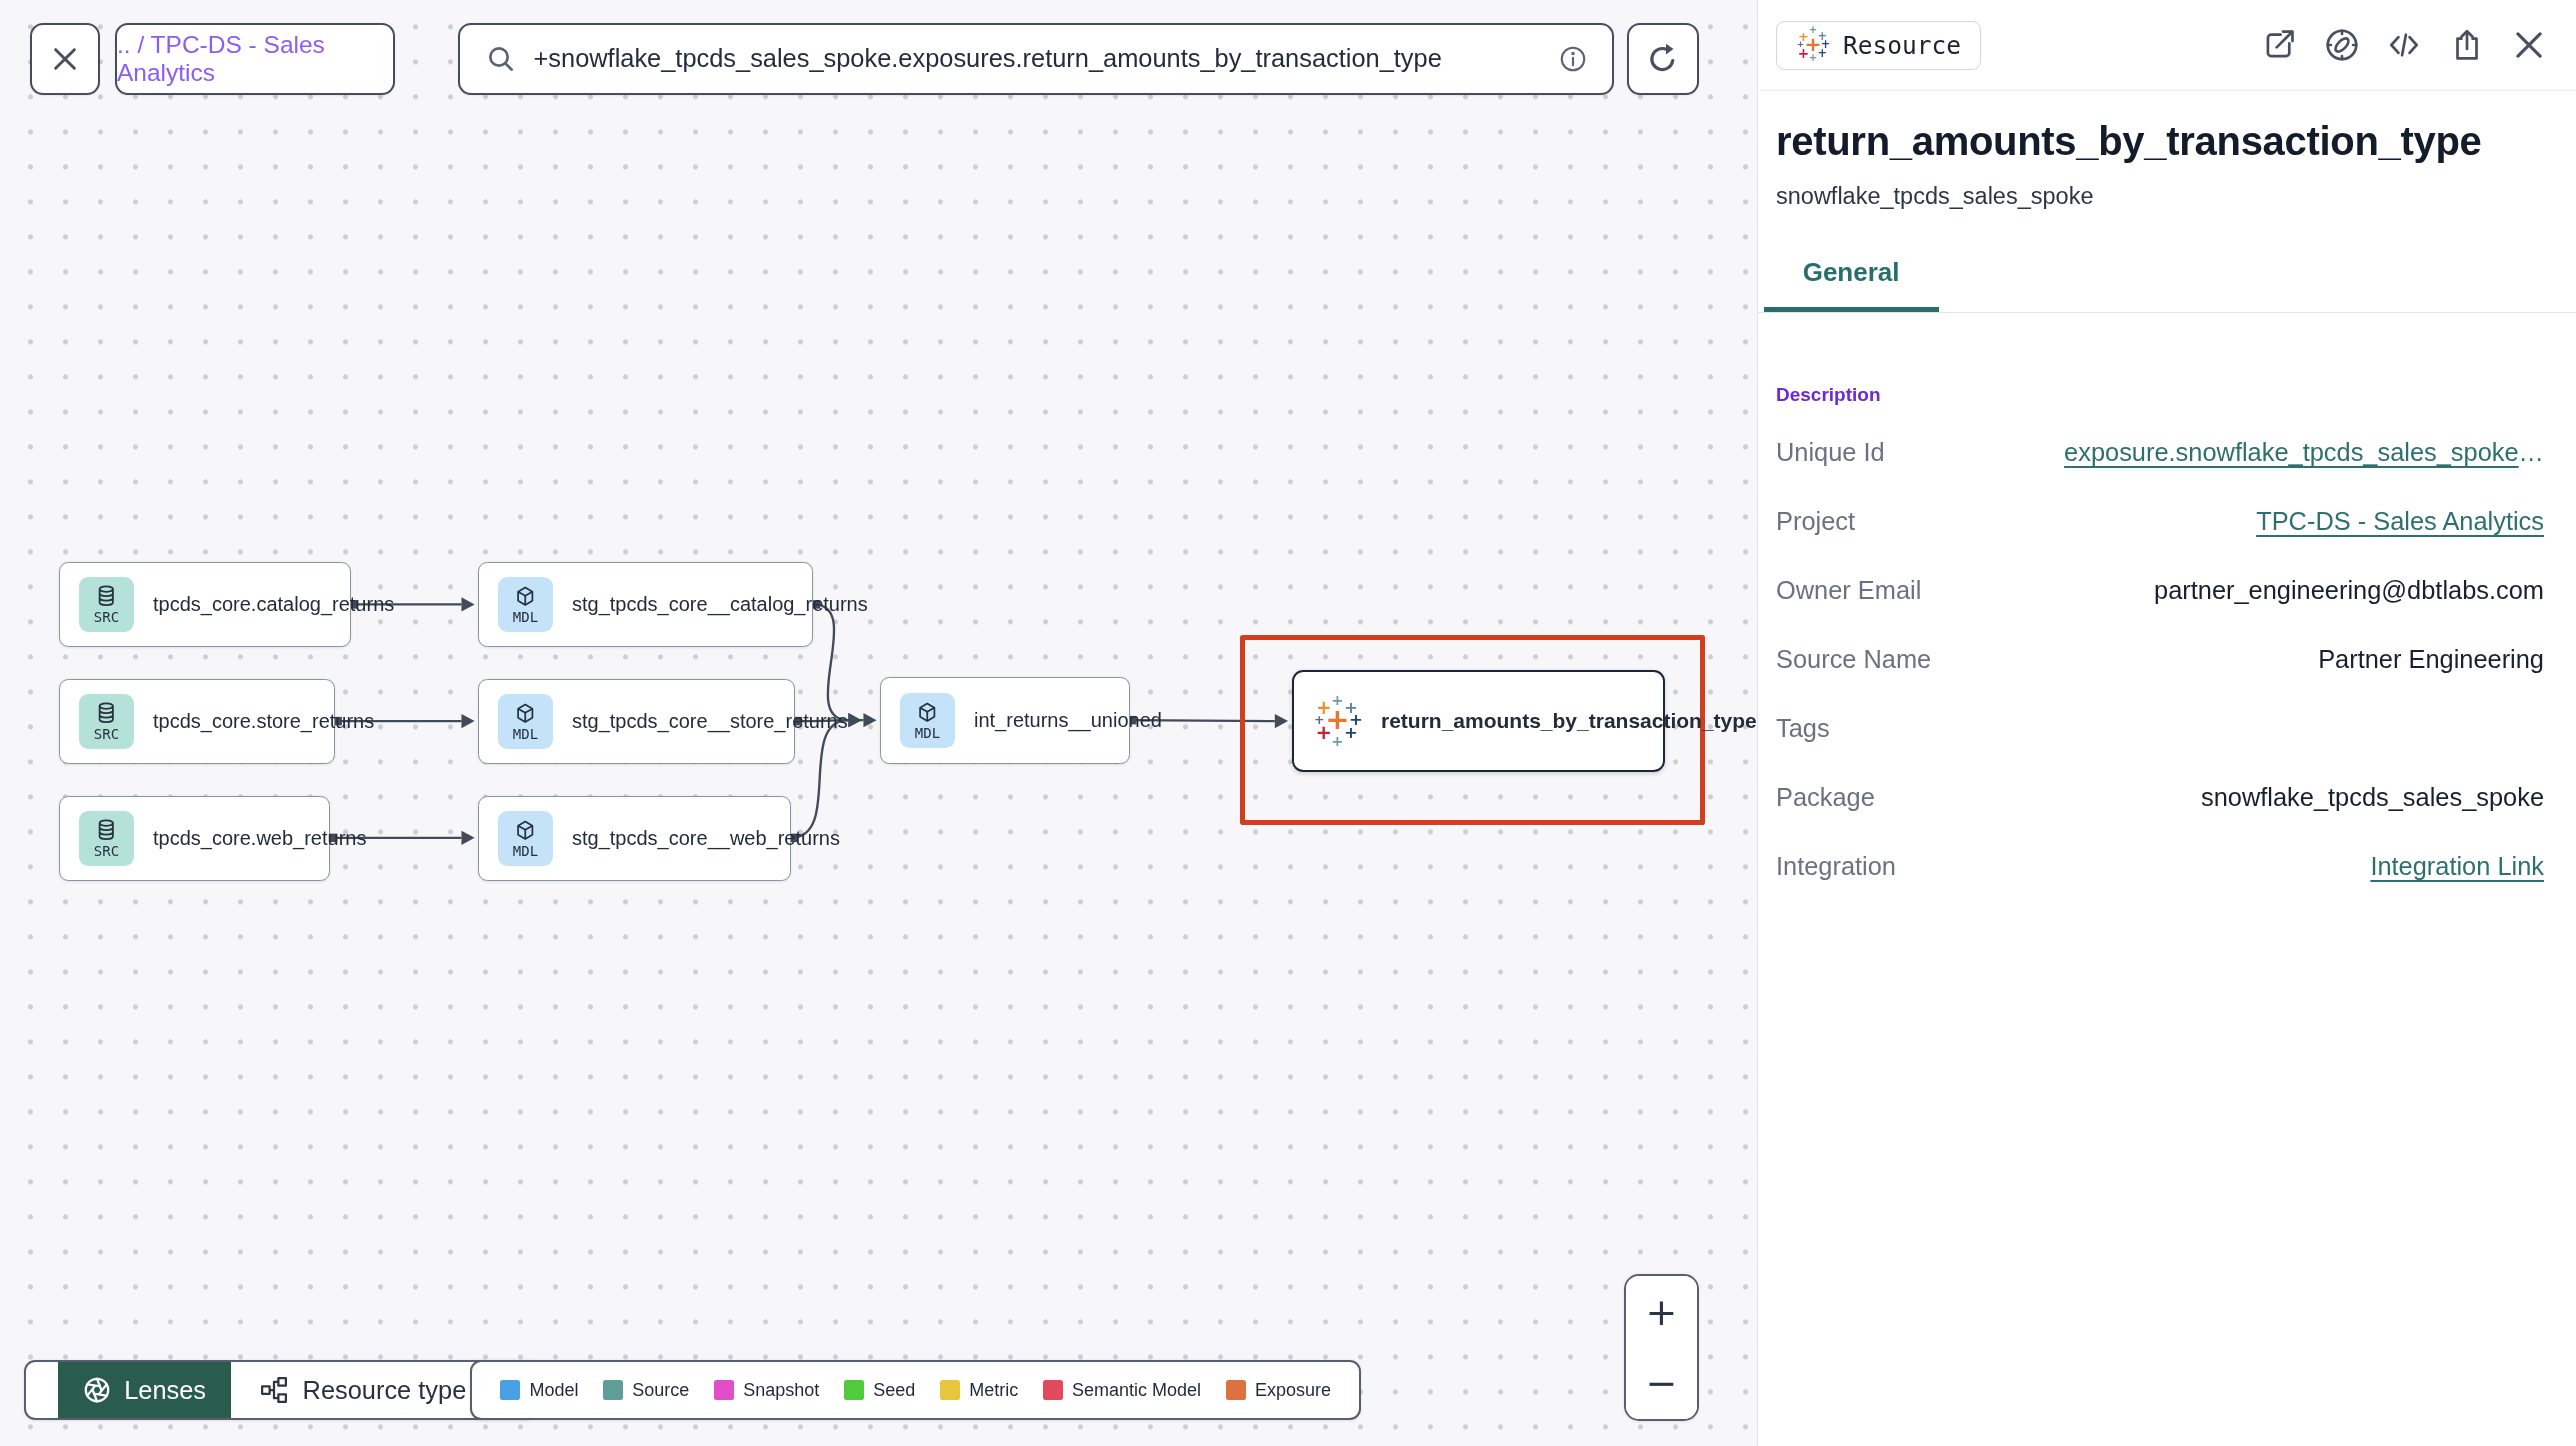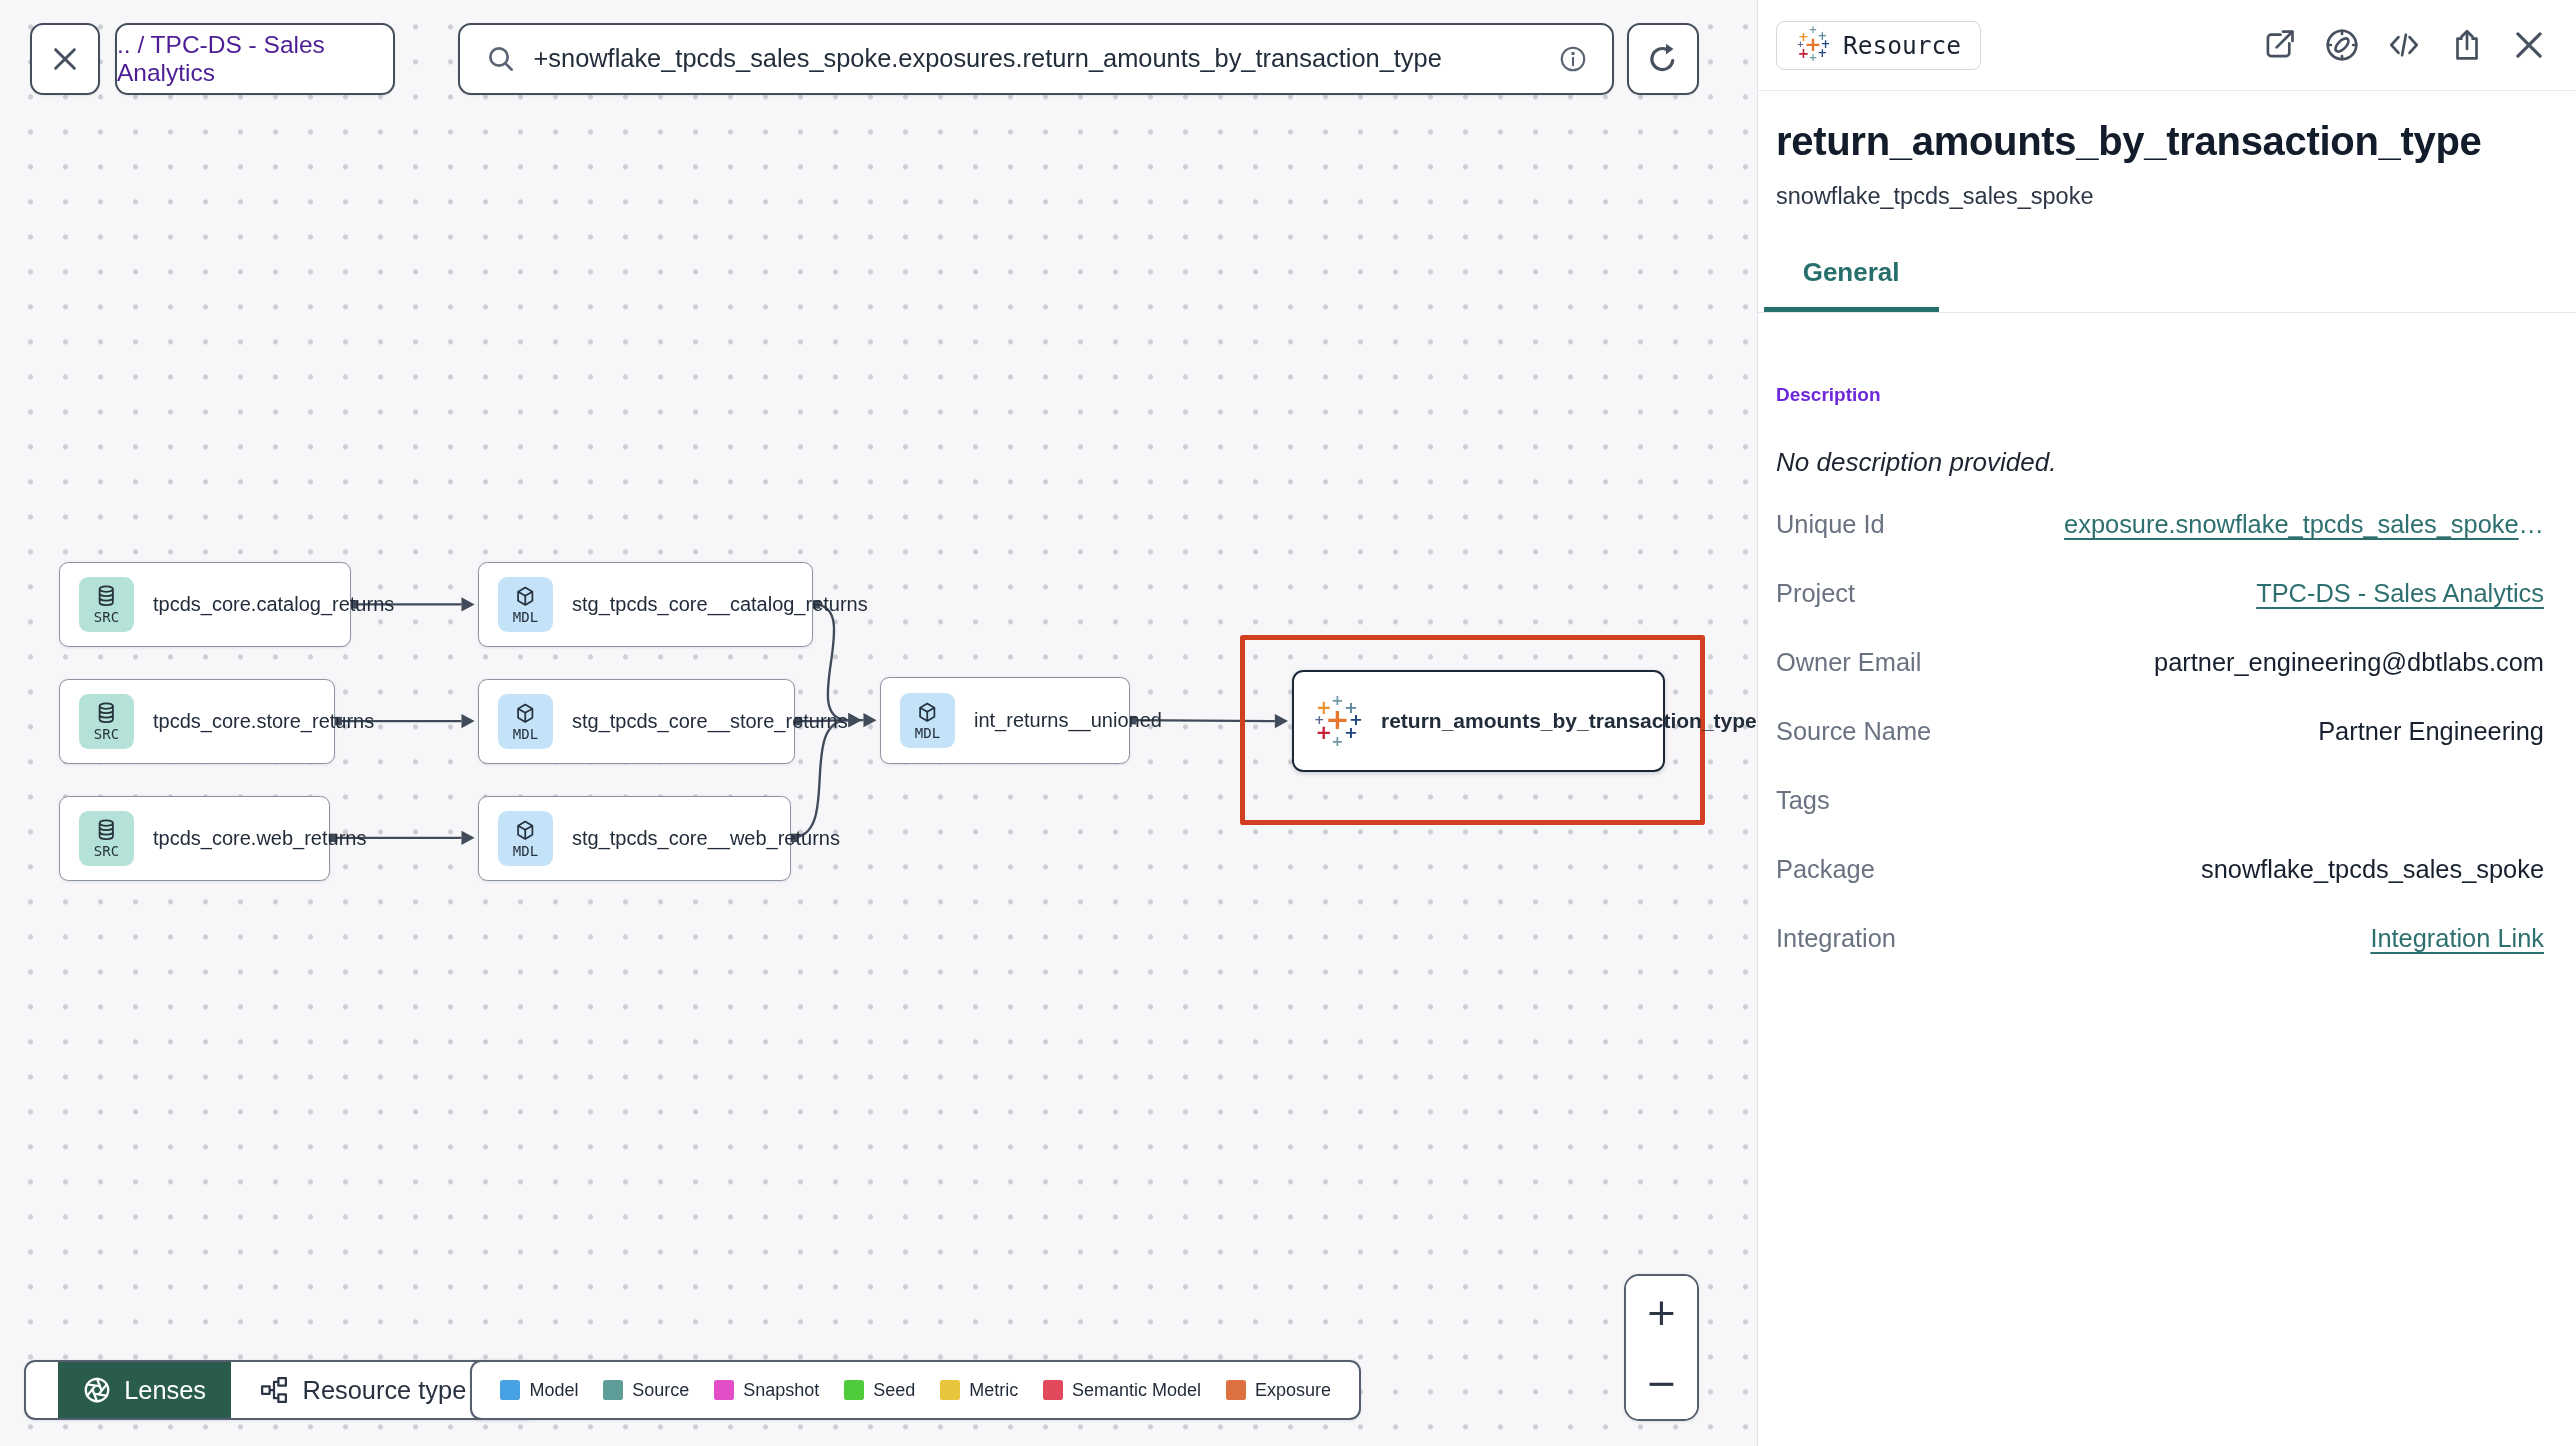--- a/index.html
+++ b/index.html
@@ -23,21 +23,21 @@
   #edges { position:absolute; left:0; top:0; width:1757px; height:1446px; }
 
   
   .chip {
     position:absolute; top:22.6px; height:72px; background:#fff;
     border:2.4px solid #444e5d; border-radius:13px;
     display:flex; align-items:center; justify-content:center;
     box-shadow:0 0.9px 1.9px rgba(20,30,45,.08);
   }
   #close-btn { left:30px; width:70px; cursor:pointer; }
-  #breadcrumb-chip { left:115px; width:280px; font-size:24.5px; color:#4c1d95; }
+  #breadcrumb-chip { left:115px; width:280px; font-size:24.5px; color:#8b5cf6; }
   #search-chip { left:458px; width:1156px; justify-content:flex-start; padding:0 24.5px; gap:17px; }
   #search-chip input {
     flex:1; border:none; outline:none; background:transparent;
     font-family:"Liberation Sans", sans-serif; font-size:25.4px; color:#232d3c;
   }
   #refresh-btn { left:1627px; width:72px; cursor:pointer; }
   .toolbar-icon { stroke:#47505f; fill:none; stroke-width:2; stroke-linecap:round; stroke-linejoin:round; }
 
   
   .node {
@@ -416,21 +416,20 @@
       <div id="panel-title">return_amounts_by_transaction_type</div>
       <div id="panel-subtitle">snowflake_tpcds_sales_spoke</div>
     </div>
 
     <div id="tabs">
       <span id="tab-general">General</span>
     </div>
 
     <div id="panel-body">
       <div id="description-heading">Description</div>
-      <div id="description-text">No description provided.</div>
       <div id="fields">
           <div class="field-row">
             <span class="field-label">Unique Id</span>
             <span class="field-value"><span class="field-value field-link">exposure.snowflake_tpcds_sales_spoke</span><span class="field-suffix">…</span></span>
           </div>
           <div class="field-row">
             <span class="field-label">Project</span>
             <span class="field-value field-link">TPC-DS - Sales Analytics</span>
           </div>
           <div class="field-row">

